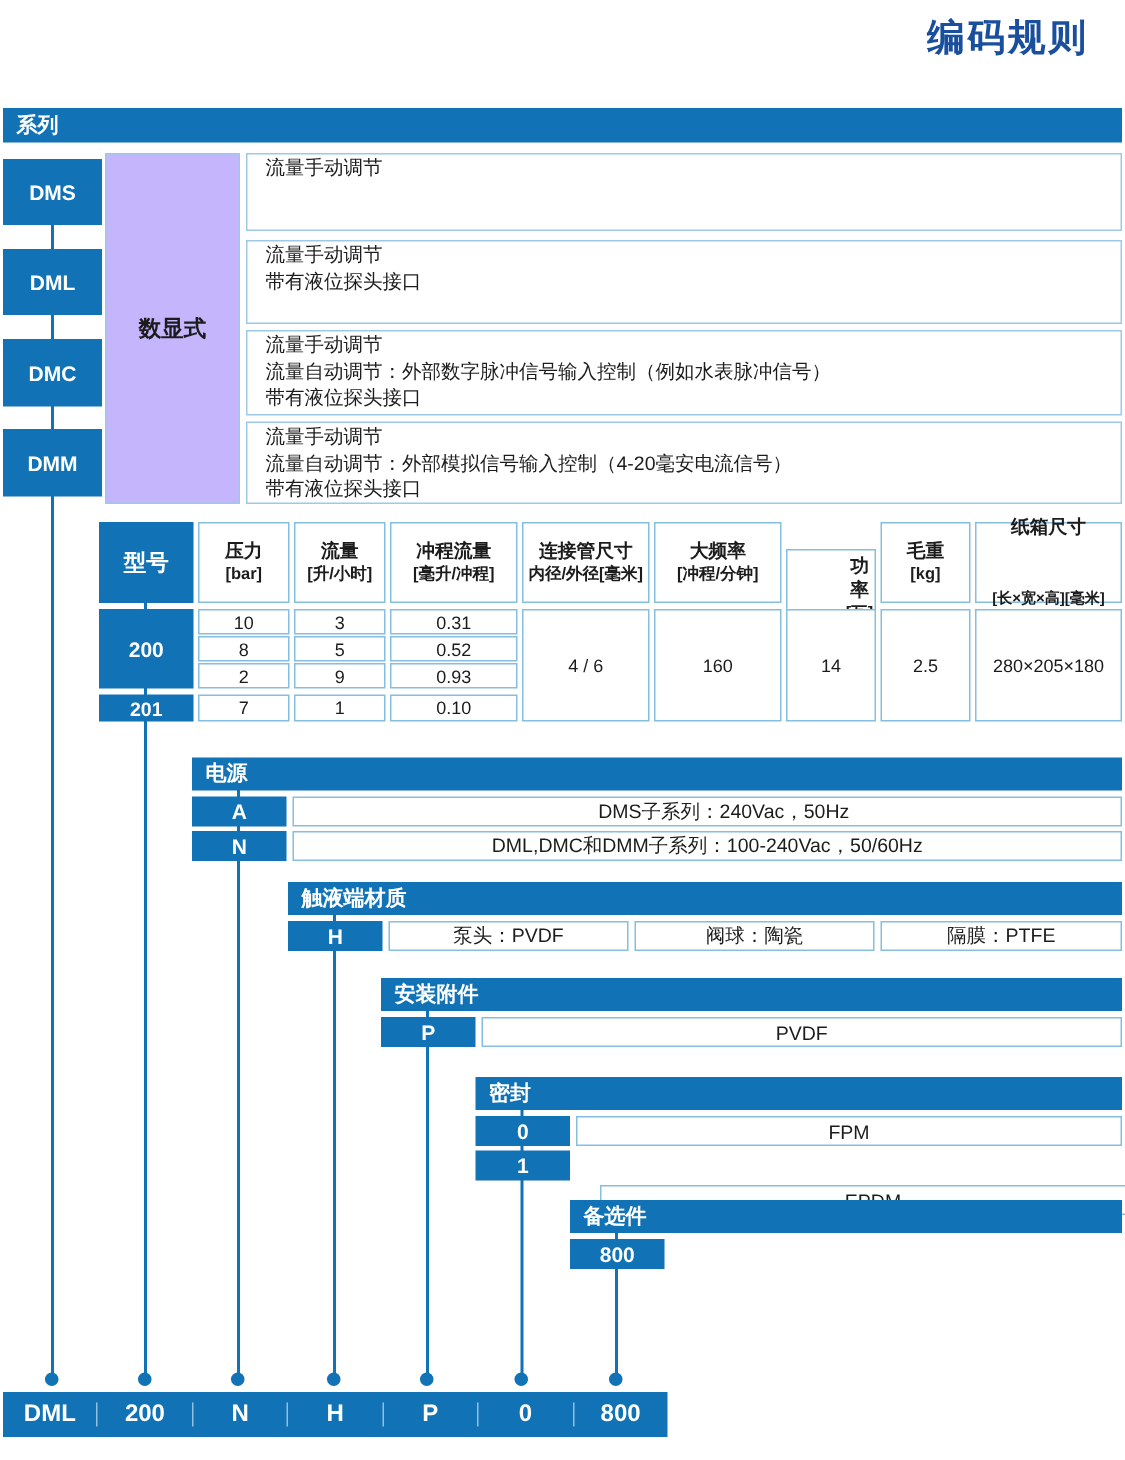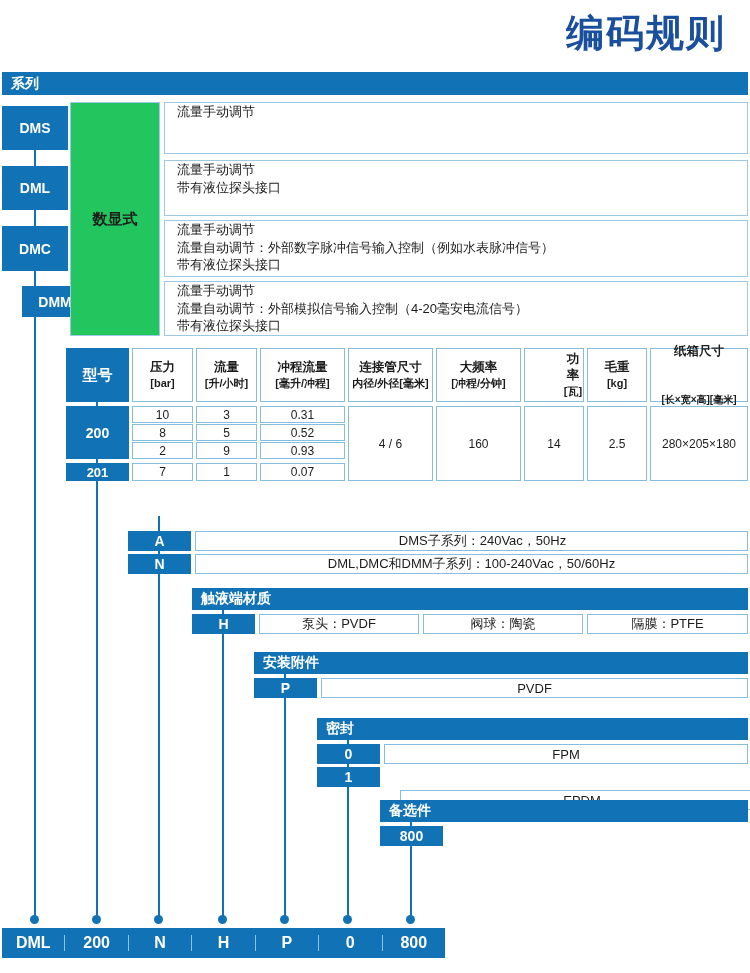--- a/index.html
+++ b/index.html
@@ -1,20 +1,20 @@
 <!DOCTYPE html>
 <html><head>
 <meta charset="utf-8">
 <style>
   html,body{margin:0;padding:0;background:#fff;}
   .page{position:relative;width:750px;height:973px;background:#fff;overflow:hidden;
         font-family:"Liberation Sans","DejaVu Sans",sans-serif;color:#1c1c1c;}
   .abs{position:absolute;box-sizing:border-box;}
   .blue{background:#1173b5;color:#ffffff;}
-  .title{font-size:38px;font-weight:bold;color:#1a4f9d;letter-spacing:2px;}
+  .title{font-size:25px;font-weight:bold;color:#1a4f9d;letter-spacing:2px;}
   .bar{display:flex;align-items:center;padding-left:9px;font-weight:bold;font-size:14px;}
   .key{display:flex;align-items:center;justify-content:center;font-weight:bold;font-size:14px;}
   .cell{border:1px solid #85bede;background:#fff;display:flex;align-items:center;justify-content:center;font-size:12px;}
   .desc{border:1px solid #9cc9e6;background:#fff;display:flex;flex-direction:column;justify-content:flex-start;
         padding-left:12px;font-size:13px;line-height:17.5px;}
   .th{flex-direction:column;font-weight:bold;font-size:12.5px;line-height:16px;text-align:center;}
   .th .sub{font-size:11px;}
   .th .sub.xs{font-size:10px;}
   .center-lbl{display:flex;align-items:center;justify-content:center;font-weight:bold;font-size:15px;}
   .vline{position:absolute;width:2px;background:#1173b5;}
@@ -51,25 +51,25 @@
 
   <div class="abs key blue" style="left:2px;top:106px;width:66px;height:44px;">
     <span>DMS</span>
   </div>
   <div class="abs key blue" style="left:2px;top:166px;width:66px;height:44px;">
     <span>DML</span>
   </div>
   <div class="abs key blue" style="left:2px;top:226px;width:66px;height:45px;text-align:right;">
     <span>DMC</span>
   </div>
-  <div class="abs key blue" style="left:2px;top:286px;width:66px;height:31px;margin-left:20px;">
+  <div class="abs key blue" style="left:2px;top:286px;width:66px;height:45px;">
     <span>DMM</span>
   </div>
 
-  <div class="abs center-lbl" style="left:70px;top:102px;width:90px;height:234px;border:1px solid #9cc9e6;background:#22c55e;">
+  <div class="abs center-lbl" style="left:70px;top:102px;width:90px;height:234px;border:1px solid #9cc9e6;background:#c4b5fd;">
     <span>数显式</span>
   </div>
 
   <div class="abs desc" style="left:164px;top:102px;width:584px;height:52px;">
     <div>流量手动调节</div>
   </div>
   <div class="abs desc" style="left:164px;top:160px;width:584px;height:56px;">
     <div>流量手动调节</div>
     <div>带有液位探头接口</div>
   </div>
@@ -100,21 +100,21 @@
     <span class="sub">内径/外径[毫米]</span>
   </div>
   <div class="abs cell th" style="left:260px;top:348px;width:85px;height:54px;">
     <span>冲程流量</span>
     <span class="sub">[毫升/冲程]</span>
   </div>
   <div class="abs cell th" style="left:436px;top:348px;width:85px;height:54px;">
     <span>大频率</span>
     <span class="sub">[冲程/分钟]</span>
   </div>
-  <div class="abs cell th" style="left:524px;top:348px;width:60px;height:54px;padding-left:38px;">
+  <div class="abs cell th" style="left:524px;top:366px;width:60px;height:54px;padding-left:38px;">
     <span>功率</span>
     <span class="sub">[瓦]</span>
   </div>
   <div class="abs cell th" style="left:587px;top:348px;width:60px;height:54px;">
     <span>毛重</span>
     <span class="sub">[kg]</span>
   </div>
   <div class="abs cell th" style="left:650px;top:348px;width:98px;height:54px;gap:33px;">
     <span>纸箱尺寸</span>
     <span class="sub xs">[长×宽×高][毫米]</span>
@@ -134,28 +134,31 @@
   <div class="abs cell" style="left:132px;top:424px;width:61px;height:17px;">8</div>
   <div class="abs cell" style="left:196px;top:424px;width:61px;height:17px;">5</div>
   <div class="abs cell" style="left:260px;top:424px;width:85px;height:17px;">0.52</div>
 
   <div class="abs cell" style="left:132px;top:442px;width:61px;height:17px;">2</div>
   <div class="abs cell" style="left:196px;top:442px;width:61px;height:17px;">9</div>
   <div class="abs cell" style="left:260px;top:442px;width:85px;height:17px;">0.93</div>
 
   <div class="abs cell" style="left:132px;top:463px;width:61px;height:18px;">7</div>
   <div class="abs cell" style="left:196px;top:463px;width:61px;height:18px;">1</div>
-  <div class="abs cell" style="left:260px;top:463px;width:85px;height:18px;">0.07</div>
+  <div class="abs cell" style="left:260px;top:463px;width:85px;height:18px;">0.10</div>
 
   <div class="abs cell" style="left:348px;top:406px;width:85px;height:75px;">4 / 6</div>
   <div class="abs cell" style="left:436px;top:406px;width:85px;height:75px;">160</div>
   <div class="abs cell" style="left:524px;top:406px;width:60px;height:75px;">14</div>
   <div class="abs cell" style="left:587px;top:406px;width:60px;height:75px;">2.5</div>
   <div class="abs cell" style="left:650px;top:406px;width:98px;height:75px;">280×205×180</div>
 
+  <div class="abs bar blue" style="left:128px;top:505px;width:620px;height:22px;">
+    <span>电源</span>
+  </div>
   <div class="abs key blue" style="left:128px;top:531px;width:63px;height:20px;">
     <span>A</span>
   </div>
   <div class="abs cell" style="left:195px;top:531px;width:553px;height:20px;font-size:13px;padding-left:22px;">DMS子系列：240Vac，50Hz</div>
   <div class="abs key blue" style="left:128px;top:554px;width:63px;height:20px;">
     <span>N</span>
   </div>
   <div class="abs cell" style="left:195px;top:554px;width:553px;height:20px;font-size:13px;">DML,DMC和DMM子系列：100-240Vac，50/60Hz</div>
 
   <div class="abs bar blue" style="left:192px;top:588px;width:556px;height:22px;">

